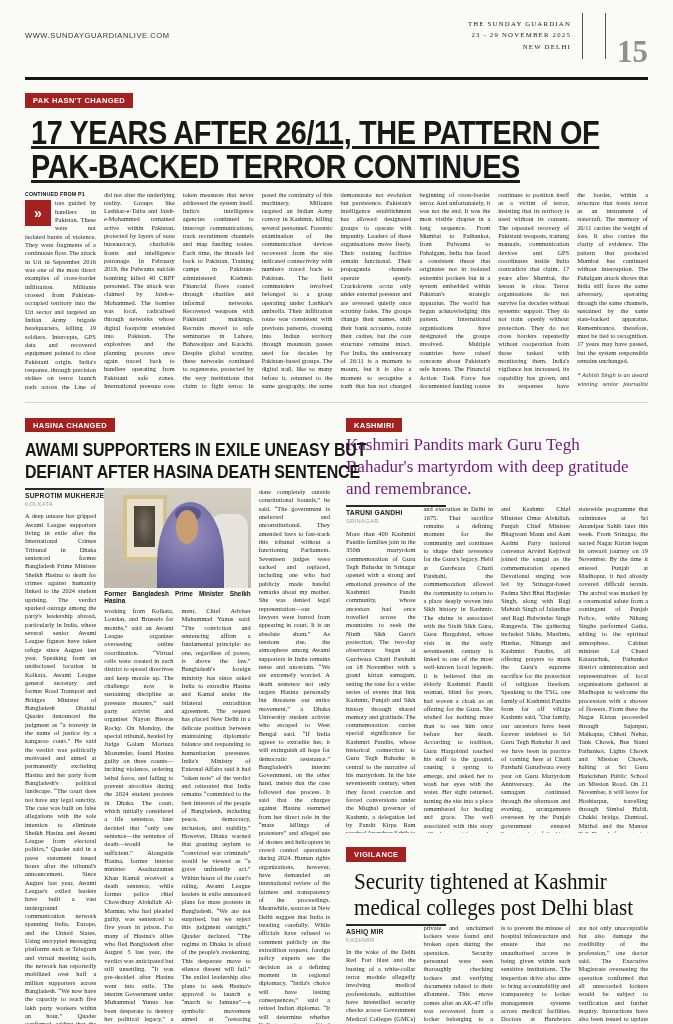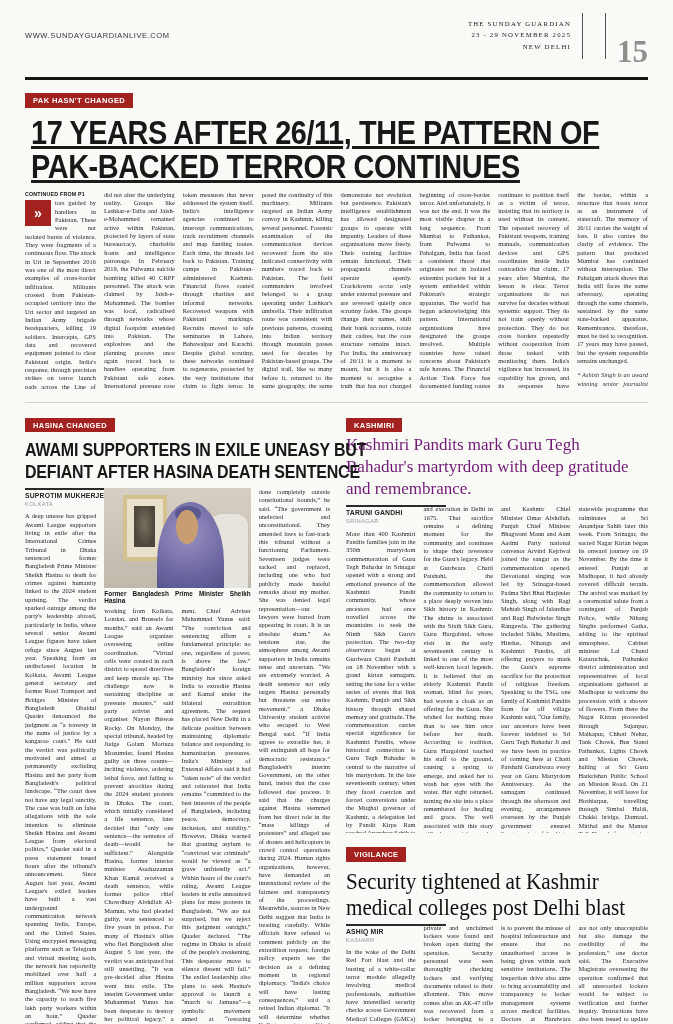--- a/index.html
+++ b/index.html
@@ -58,21 +58,21 @@
   .photo .frame{position:absolute;left:13%;top:7%;width:30%;height:66%;background:#e9e0cc;border:4px solid #d3c18f;box-sizing:border-box;}
   .photo .portrait{position:absolute;left:18%;top:12%;width:60%;height:70%;background:radial-gradient(ellipse at 50% 45%,#77705f 0%,#4c463c 70%);}
   .photo .chair{position:absolute;right:2%;top:26%;width:26%;height:80%;background:#e7e4de;border-radius:12px 12px 0 0;}
   .photo .scarf{position:absolute;left:36%;top:14%;width:46%;height:120%;border-radius:50% 50% 6% 6%;
     background:radial-gradient(circle at 45% 26%,#9a92c2 0%,#6a65a0 45%,#4f4d84 75%);}
   .photo .face{position:absolute;left:49%;top:22%;width:15%;height:34%;background:#c99d72;border-radius:50%;}
   .photo .hairline{position:absolute;left:48%;top:18%;width:18%;height:16%;background:#5a5890;border-radius:50%;}
   .caption{font-family:"Liberation Sans",sans-serif;font-weight:700;font-size:6.4px;color:#111;margin-top:2px;flex:none;}
 
   
-  .serif-headline{margin:6px 0 4px;}
+  .serif-headline{margin:6px 8px 4px;}
   .serif-headline .line{font-family:"Liberation Serif",serif;font-weight:400;font-size:24px;line-height:26px;color:#101010;
     white-space:nowrap;transform:scaleX(.88);transform-origin:0 50%;}
   .security-sec{margin-top:10px;}
 </style>
 </head>
 <body>
 
 <div class="page">
 
   <div class="header">

